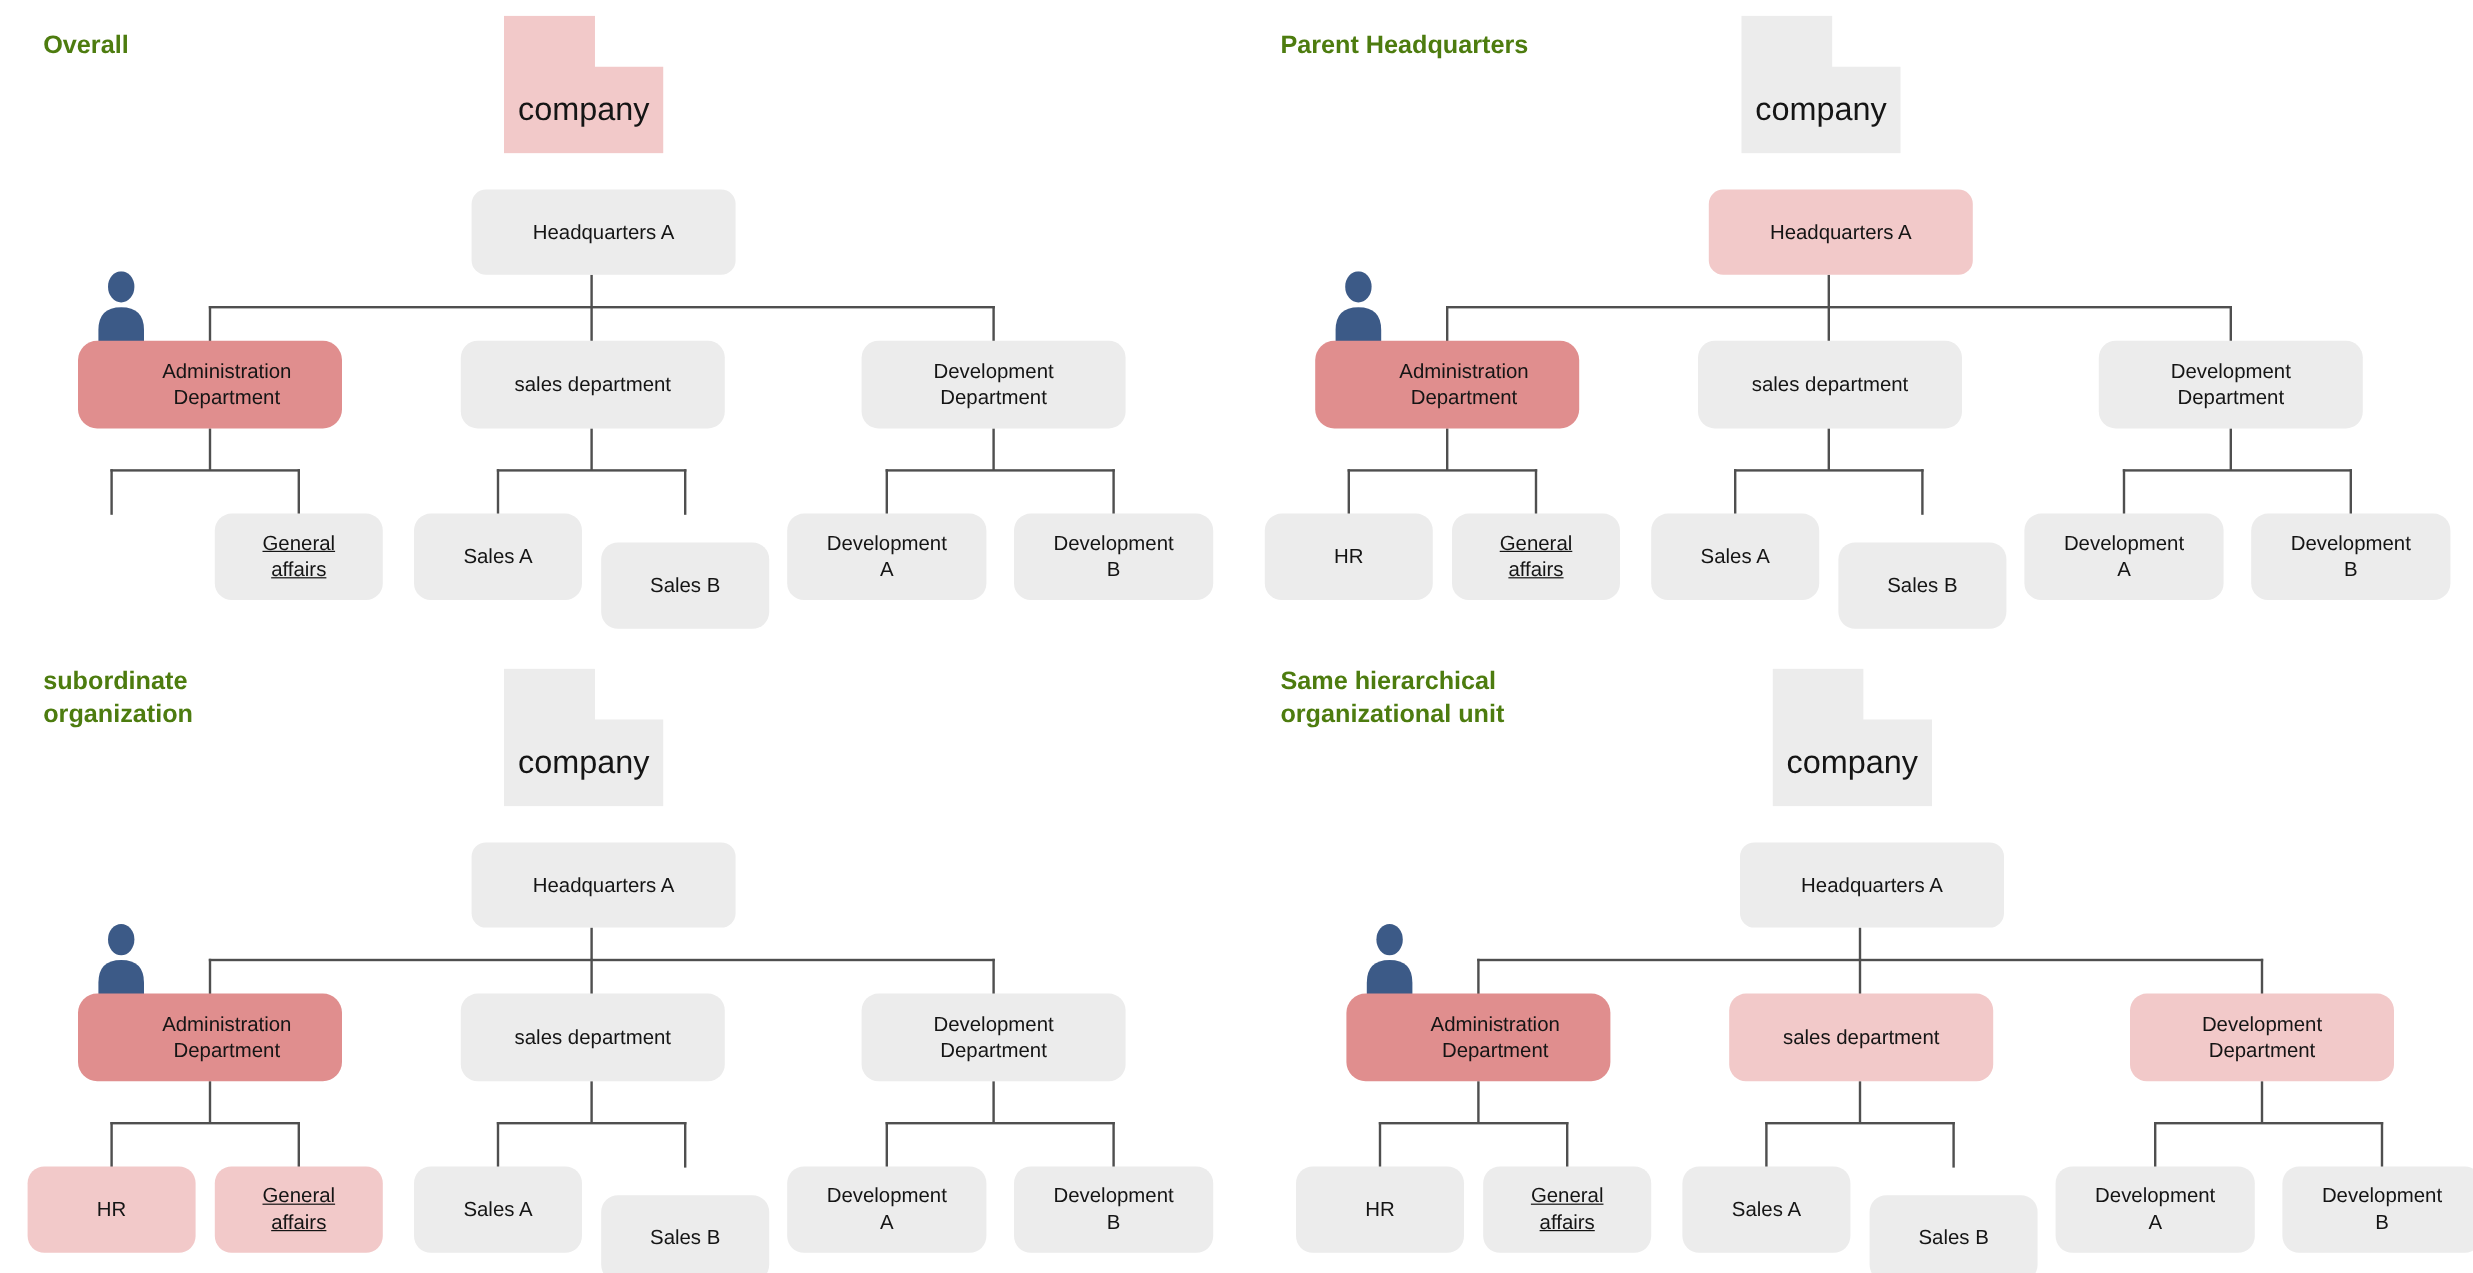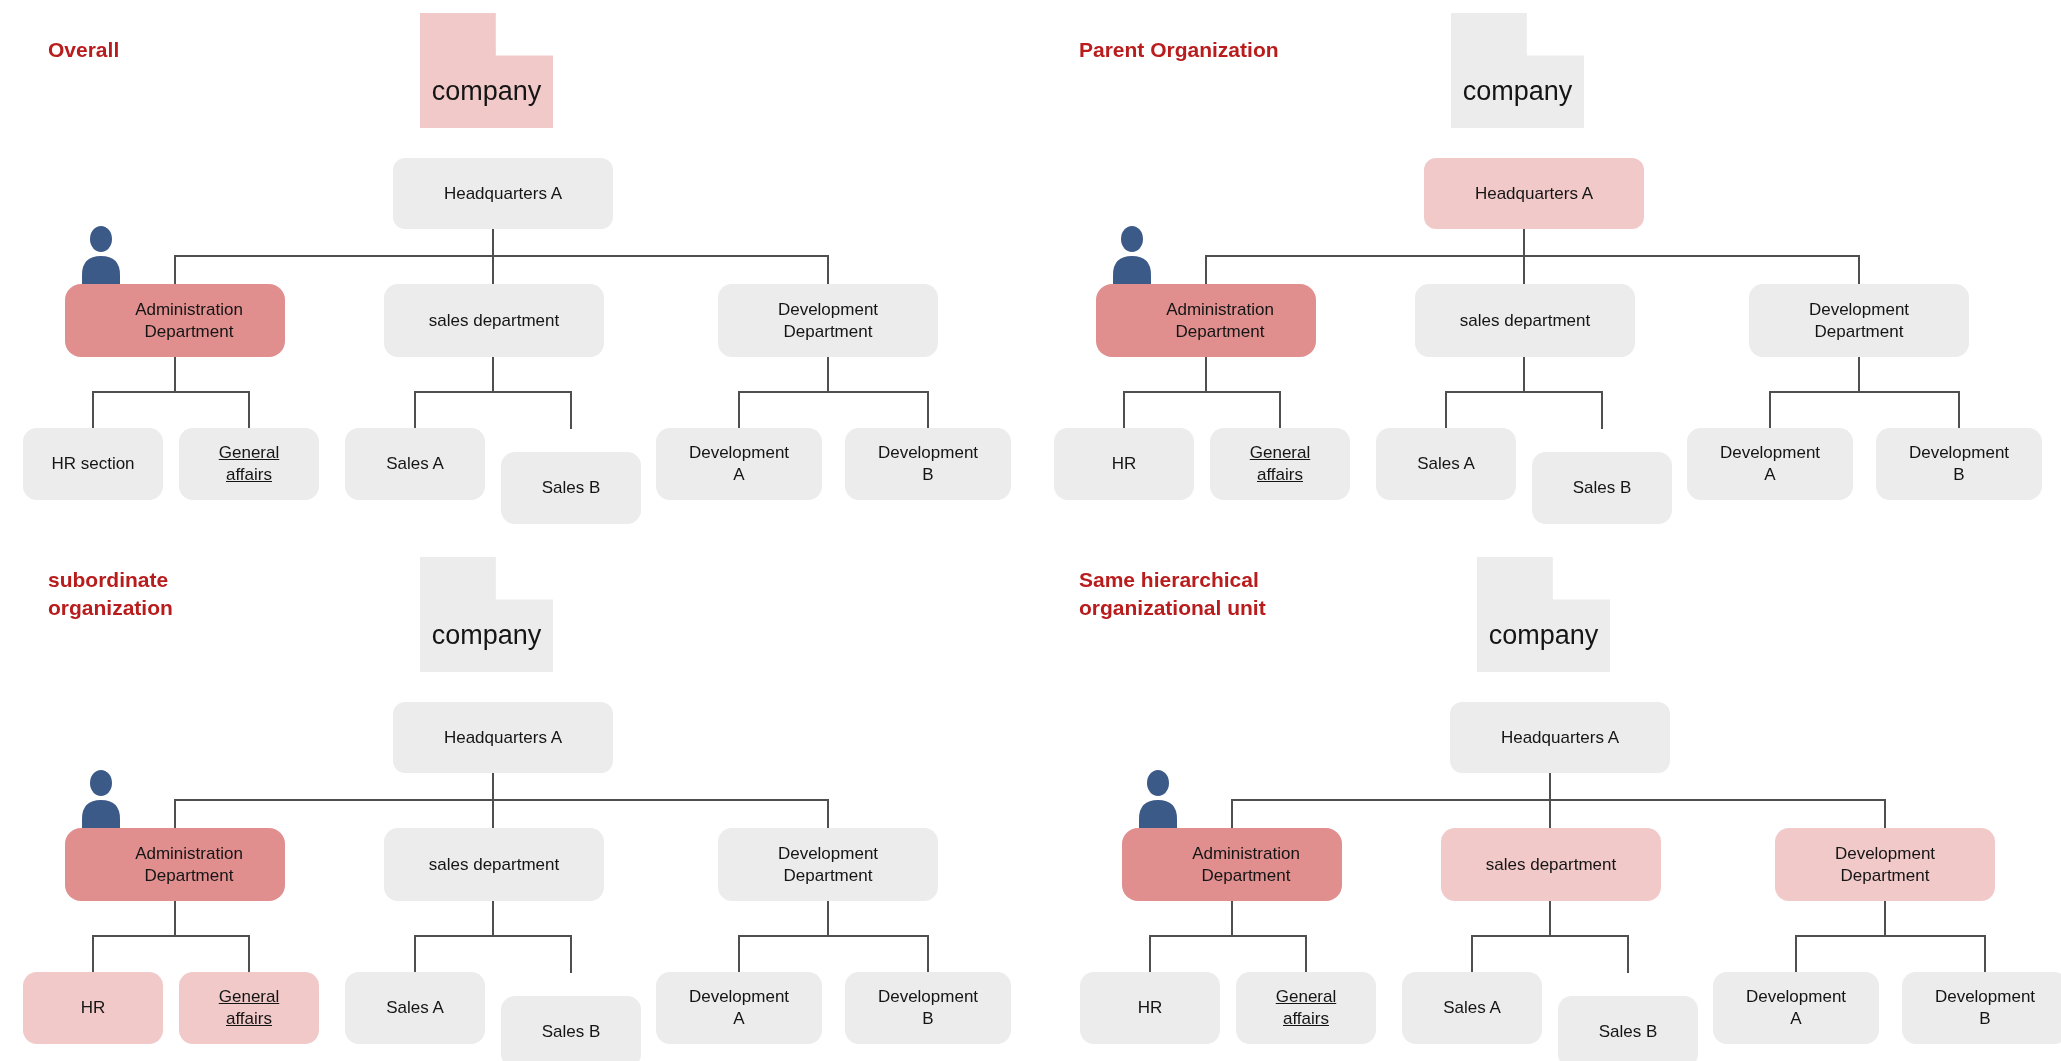--- a/index.html
+++ b/index.html
@@ -15,22 +15,22 @@
   html,body{margin:0;padding:0;}
   body{background:var(--background);font-family:"Liberation Sans","DejaVu Sans",sans-serif;color:var(--text);}
   .canvas{position:relative;width:2061px;height:1061px;background:var(--background);overflow:hidden;}
 
   .quadrant{position:absolute;width:1030px;height:530px;}
   .q0{left:0;top:0;}
   .q1{left:1031px;top:0;}
   .q2{left:0;top:530px;}
   .q3{left:1031px;top:530px;}
 
-  .title{position:absolute;left:36px;top:24px;margin:12px;font-size:21px;line-height:28px;
-         font-weight:bold;color:#b91c1c;white-space:pre-line;z-index:4;}
+  .title{position:absolute;left:36px;top:24px;margin:0;font-size:21px;line-height:28px;
+         font-weight:bold;color:#4d7c0f;white-space:pre-line;z-index:4;}
 
   .tree{position:absolute;left:0;top:0;width:1030px;height:530px;}
   .q2 .tree{top:14px;}
   .q3 .tree{top:14px;left:26px;}
 
   
   .company{position:absolute;left:420px;top:13px;width:133px;height:115px;z-index:2;}
   .company-shape{position:absolute;left:0;top:0;width:100%;height:100%;
     clip-path:polygon(0 0,57% 0,57% 37%,100% 37%,100% 100%,0 100%);}
   .company-label{position:absolute;left:0;right:0;top:66px;text-align:center;
@@ -116,34 +116,33 @@
         <ellipse cx="23" cy="13" rx="11" ry="13"></ellipse>
         <path d="M4,64 L4,49 Q4,30 23,30 Q42,30 42,49 L42,64 Z"></path>
       </svg>
 
       <div class="node n-hq v-gray">Headquarters A</div>
       <div class="node n-admin v-red">Administration
 Department</div>
       <div class="node n-sales v-gray">sales department</div>
       <div class="node n-dev v-gray">Development
 Department</div>
-      <div class="node n-leaf1 v-gray">HR section</div>
       <div class="node n-leaf2 v-gray">General
 affairs</div>
       <div class="node n-leaf3 v-gray">Sales A</div>
       <div class="node n-leaf4 v-gray">Sales B</div>
       <div class="node n-leaf5 v-gray">Development
 A</div>
       <div class="node n-leaf6 v-gray">Development
 B</div>
     </div>
   </section>
 
   <section class="quadrant q1">
-    <h2 class="title">Parent Organization</h2>
+    <h2 class="title">Parent Headquarters</h2>
     <div class="tree">
       <div class="line vl l-v-hq"></div>
       <div class="line hl l-trunk"></div>
       <div class="line vl l-v-admin"></div>
       <div class="line vl l-v-sales"></div>
       <div class="line vl l-v-dev"></div>
       <div class="line vl l-v-admin2"></div>
       <div class="line hl l-h-admin"></div>
       <div class="line vl l-v-leaf1"></div>
       <div class="line vl l-v-leaf2"></div>

